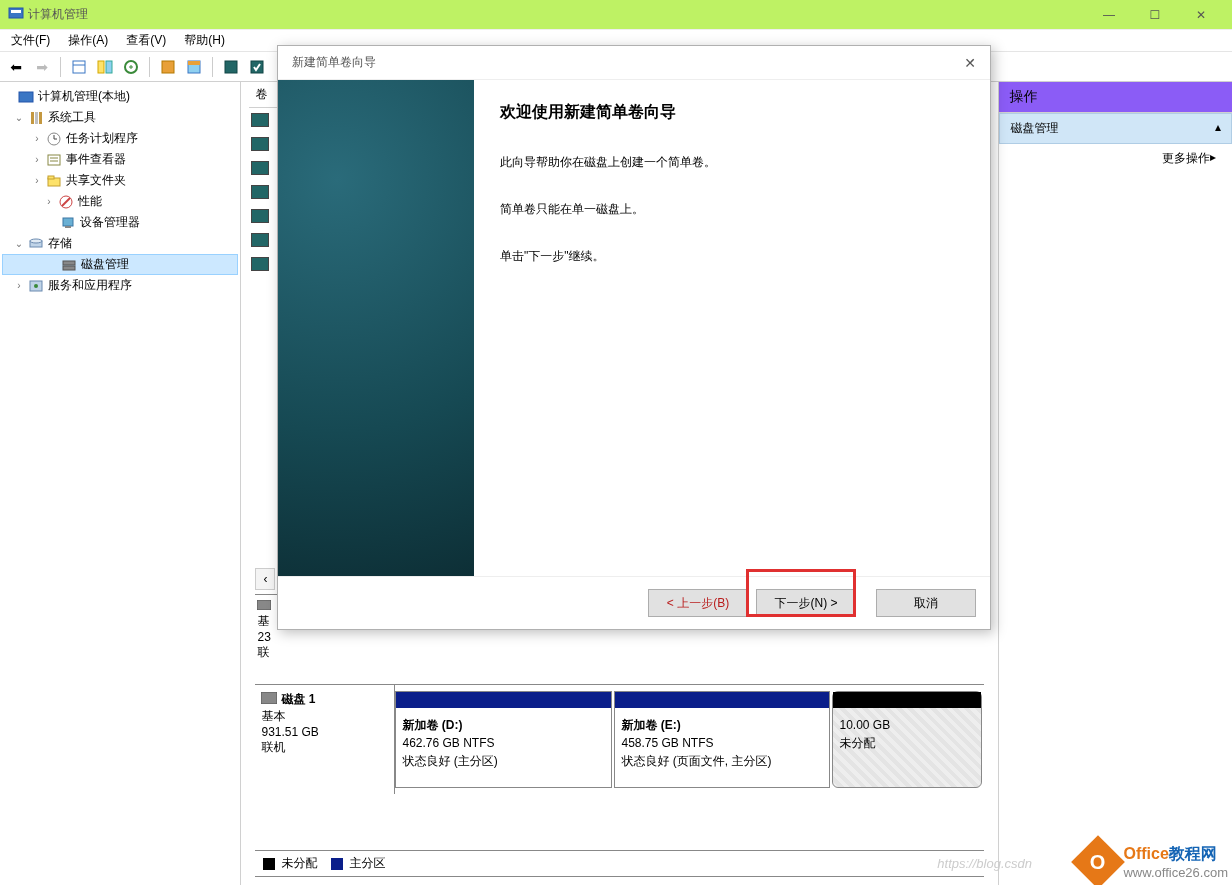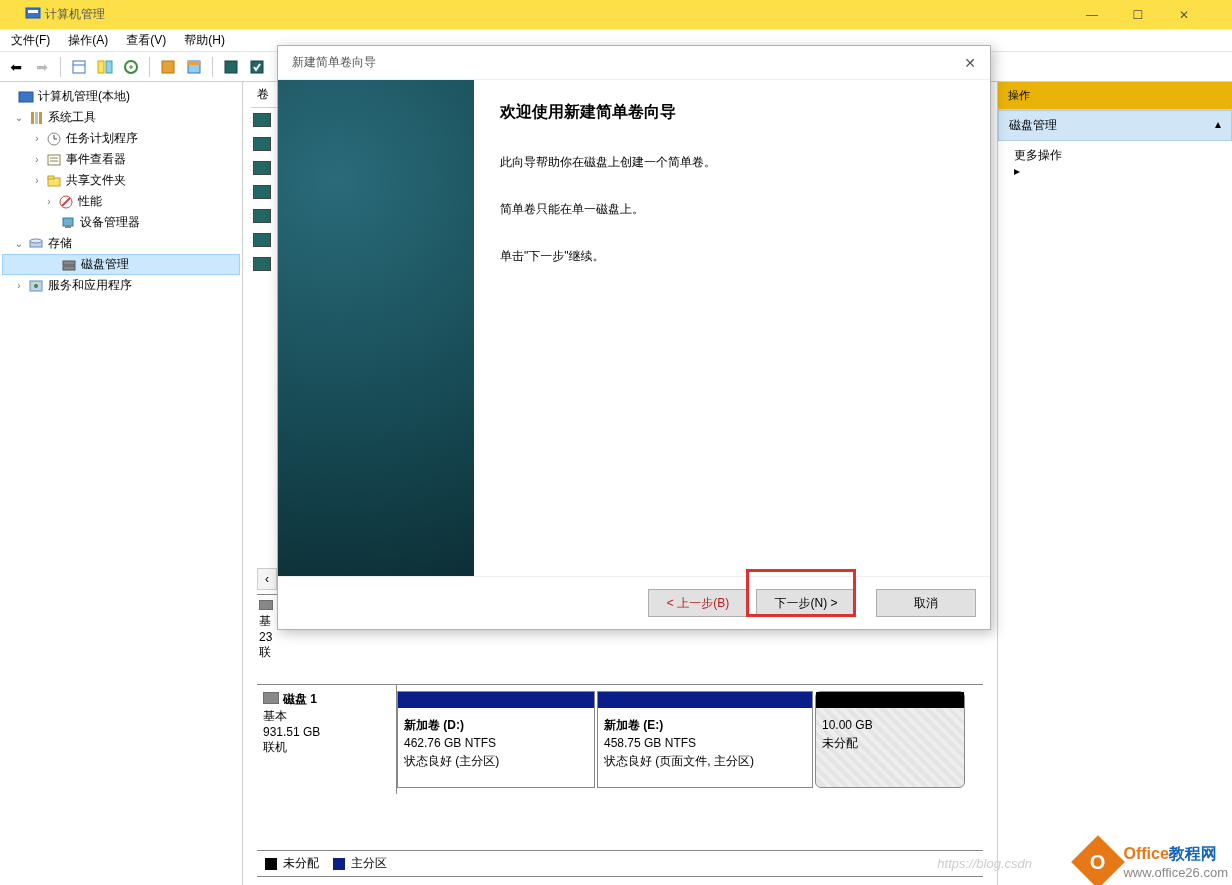--- a/index.html
+++ b/index.html
@@ -8,25 +8,25 @@
       font-size: 12px;
       background: #fff;
       width: 1232px;
       height: 885px;
       overflow: hidden;
       position: relative;
     }
     
     .titlebar {
       height: 30px;
-      background: #fde047;
+      background: #bef264;
       border-bottom: 1px solid #eee;
       display: flex;
       align-items: center;
-      padding: 0 25px;
+      padding: 0 8px;
     }
     .titlebar .title { flex: 1; color: #555; font-size: 12px; padding-left: 4px; }
     .winbtns { display: flex; }
     .winbtn {
       width: 46px;
       height: 30px;
       display: flex;
       align-items: center;
       justify-content: center;
       color: #555;
@@ -84,40 +84,39 @@
       flex: 1;
       display: flex;
       flex-direction: column;
       position: relative;
     }
     .actions-panel {
       width: 235px;
       border-left: 1px solid #d0d0d0;
     }
     .actions-header {
-      background: #eab308;
+      background: #8b5cf6;
       padding: 6px 10px;
-      font-size: 11px;
+      font-size: 14px;
       border-bottom: 1px solid #d0d0d0;
     }
     .actions-sub {
       background: #d0e6f7;
       border: 1px solid #b0cde5;
       margin: 0;
       padding: 6px 10px;
       font-size: 12px;
       display: flex;
       justify-content: space-between;
     }
     .actions-item {
       padding: 6px 16px;
       font-size: 12px;
       display: flex;
       justify-content: flex-end;
-      flex-direction: column;
     }
     
     .disk-row {
       display: flex;
       margin: 0 6px;
       border-top: 1px solid #888;
       height: 110px;
     }
     .disk-label {
       width: 140px;
@@ -446,21 +445,21 @@
         <div style="display:flex;align-items:center;gap:4px">
             <span><svg width="16" height="12">
                 <rect width="16" height="12" fill="#888" stroke="#555"></rect>
               </svg></span>
             <b>磁盘 1</b>
           </div>
         <div>基本</div>
         <div>931.51 GB</div>
         <div>联机</div>
       </div>
-      <div class="partition" style="width:198px">
+      <div class="partition" style="width:217px">
         <div class="hdr"></div>
         <div class="body">
           <b>新加卷  (D:)</b><br>
           <span>462.76 GB NTFS</span><br>
           <span>状态良好 (主分区)</span>
         </div>
       </div>
       <div class="partition" style="width:216px">
         <div class="hdr"></div>
         <div class="body">

